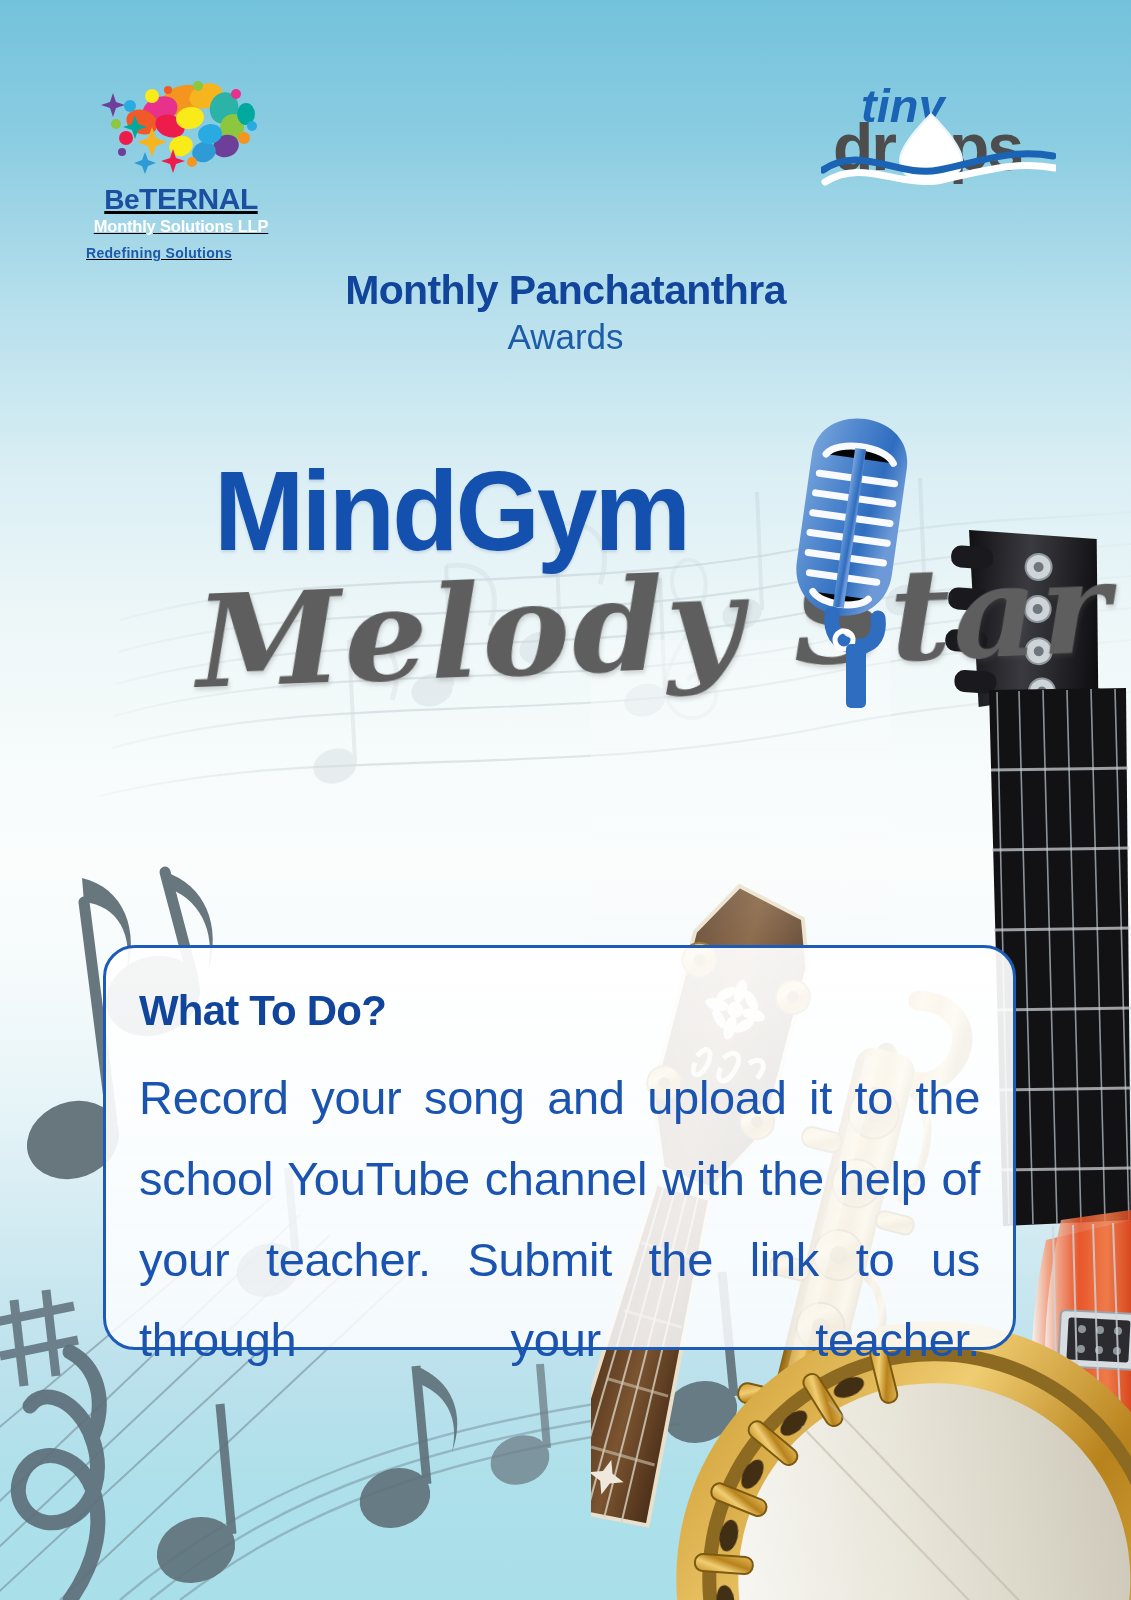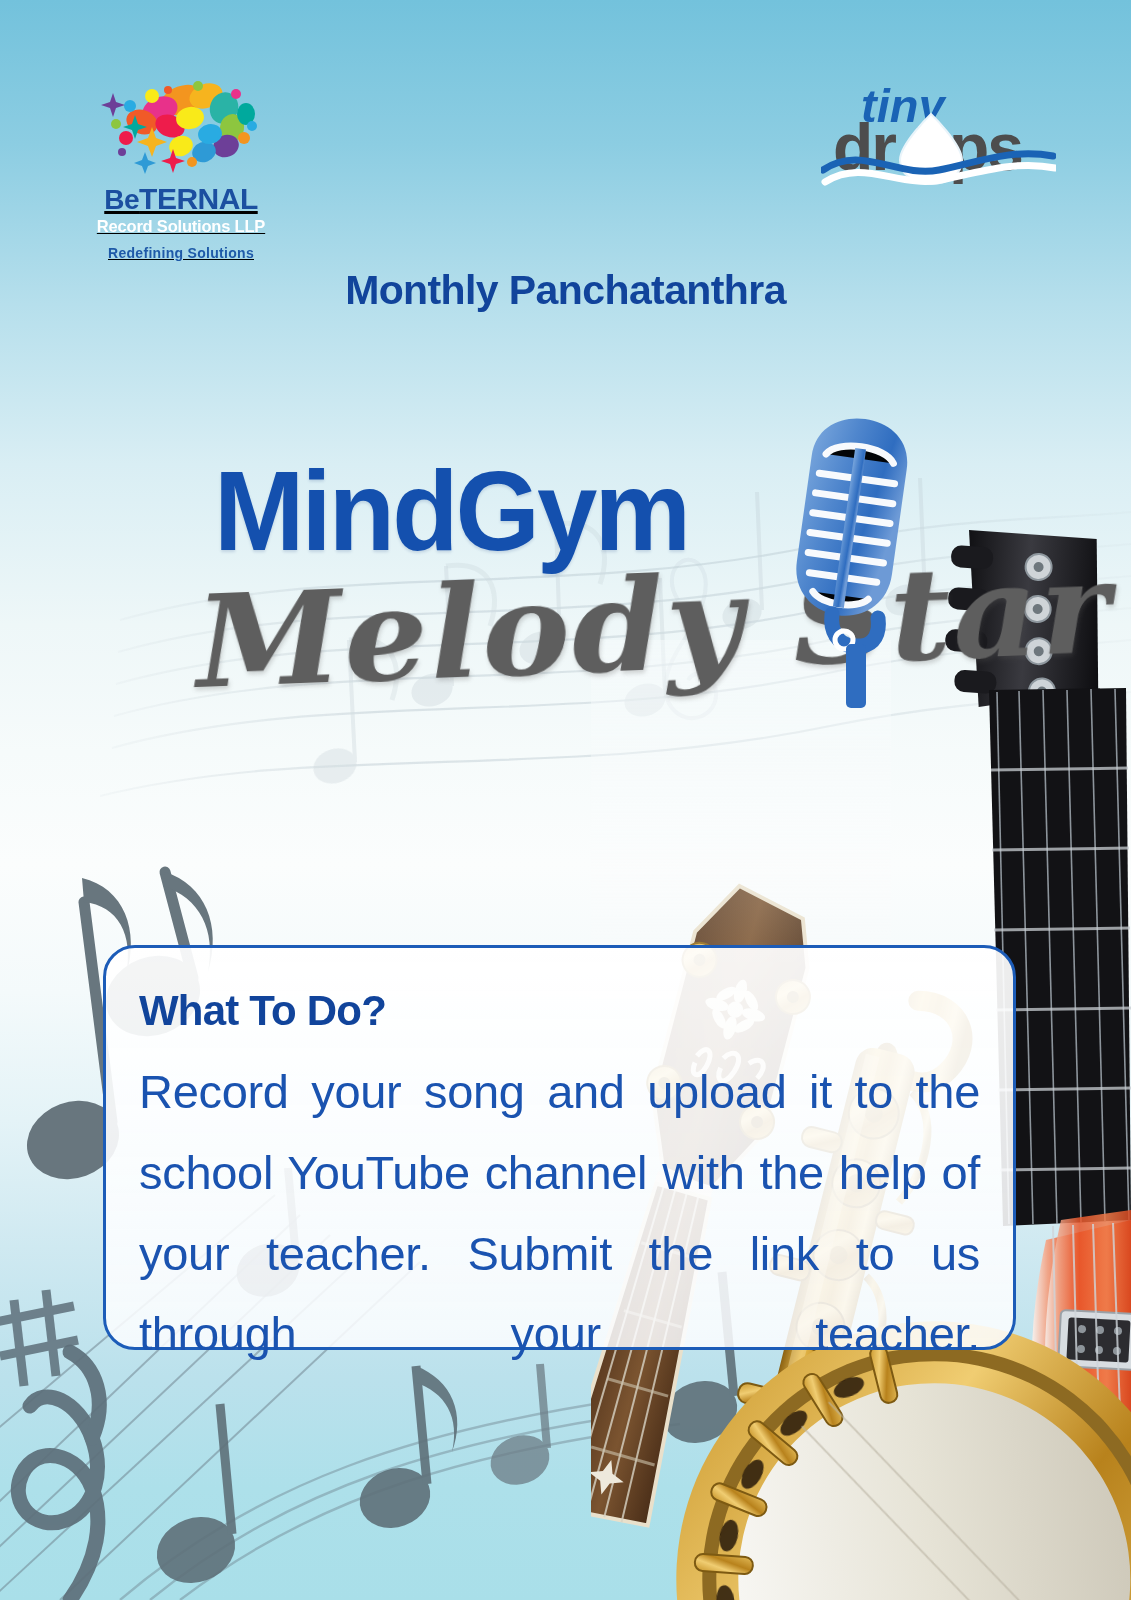--- a/index.html
+++ b/index.html
@@ -52,21 +52,21 @@
     font-size:30px; font-weight:700; letter-spacing:-.5px;
     color:#1b4fa0; line-height:1;
     font-family:"Liberation Sans", sans-serif;
   }
   #logo-beternal .bt-name .lower { text-transform:none; font-size:28px; }
   #logo-beternal .bt-sub {
     text-align:center; color:#ffffff; font-weight:700;
     font-size:16.5px; line-height:1.15; margin-top:3px; letter-spacing:-.2px;
   }
   #logo-beternal .bt-tag {
-    text-align:center; color:#1f5aa8; font-weight:700;
+    text-align:left; color:#1f5aa8; font-weight:700;
     font-size:14px; margin-top:9px; letter-spacing:.3px;
   }
 
   #logo-tinydrops {
     position:absolute; right:75px; top:74px; width:235px; height:115px;text-align:right;
   }
 
   
   #award-head {
     position:absolute; top:268px; left:0; width:100%; text-align:center;
@@ -117,21 +117,21 @@
     border-radius:32px;
     background:linear-gradient(to bottom,
         rgba(255,255,255,.93) 0%,
         rgba(253,254,255,.90) 50%,
         rgba(252,253,255,.86) 100%);
     padding:42px 33px 0 33px;
   }
   #whattodo .wtd-title {
     font-size:42px; font-weight:700; color:#11449b;
     letter-spacing:-.8px; line-height:1;
-    margin-bottom:20px;
+    margin-bottom:26px;
   }
   #whattodo .wtd-body {
     font-size:47px; font-weight:400; color:#1a53b0;
     line-height:1.72; letter-spacing:-.3px;
     text-align:justify;
     text-justify:inter-word;
   }
   #whattodo .wtd-body::after { content:""; display:inline-block; width:100%; }
 </style>
 </head>
@@ -553,40 +553,41 @@
         <circle cx="112" cy="14" r="5" fill="#8dc63f"></circle>
         <circle cx="82" cy="18" r="4" fill="#f05a28"></circle>
         <circle cx="166" cy="54" r="5" fill="#29abe2"></circle>
         <circle cx="106" cy="90" r="5" fill="#f3951f"></circle>
         <circle cx="36" cy="80" r="4" fill="#6d3f98"></circle>
       </g>
     </svg>
     <div class="bt-name">
       <span class="lower">Be</span><span>TERNAL</span>
     </div>
-    <div class="bt-sub">Record Solutions LLP</div>
+    <div class="bt-sub">Monthly Solutions LLP</div>
     <div class="bt-tag">Redefining Solutions</div>
   </div>
 
   <div id="logo-tinydrops">
     <svg viewBox="0 0 235 115" width="235" height="115">
       <text x="40" y="48" font-family="Liberation Sans, sans-serif" font-size="47" font-weight="700" fill="#1a63b5" font-style="italic">tiny</text>
       <text x="12" y="96" font-family="Liberation Sans, sans-serif" font-size="66" font-weight="700" fill="#4d4d4d" letter-spacing="-2">dr</text>
       <text x="128" y="96" font-family="Liberation Sans, sans-serif" font-size="66" font-weight="700" fill="#4d4d4d" letter-spacing="-2">ps</text>
 
       <path d="M110,40 C110,40 141,70 141,86 C141,100 128,110 110,110
                C92,110 79,100 79,86 C79,70 110,40 110,40 Z" fill="#ffffff" stroke="#e9f4fa" stroke-width="2"></path>
 
       <path d="M2,96 C40,70 76,104 118,96 C154,89 190,74 232,82" fill="none" stroke="#1a63b5" stroke-width="7" stroke-linecap="round"></path>
       <path d="M4,108 C42,84 78,114 120,106 C158,98 196,86 234,94" fill="none" stroke="#ffffff" stroke-width="7" stroke-linecap="round"></path>
     </svg>
   </div>
 
   <div id="award-head">
     <div class="line1">Monthly Panchatanthra</div>
+    <div class="line2">Awards</div>
   </div>
 
   <div id="mindgym">MindGym</div>
 
   <div id="melodystar">Melody Star</div>
 
   <svg id="mic" viewBox="0 0 160 290">
     <defs>
       <linearGradient id="micG" x1="0" y1="0" x2="1" y2="0.4">
         <stop offset="0" stop-color="#7aa7dd"></stop>

